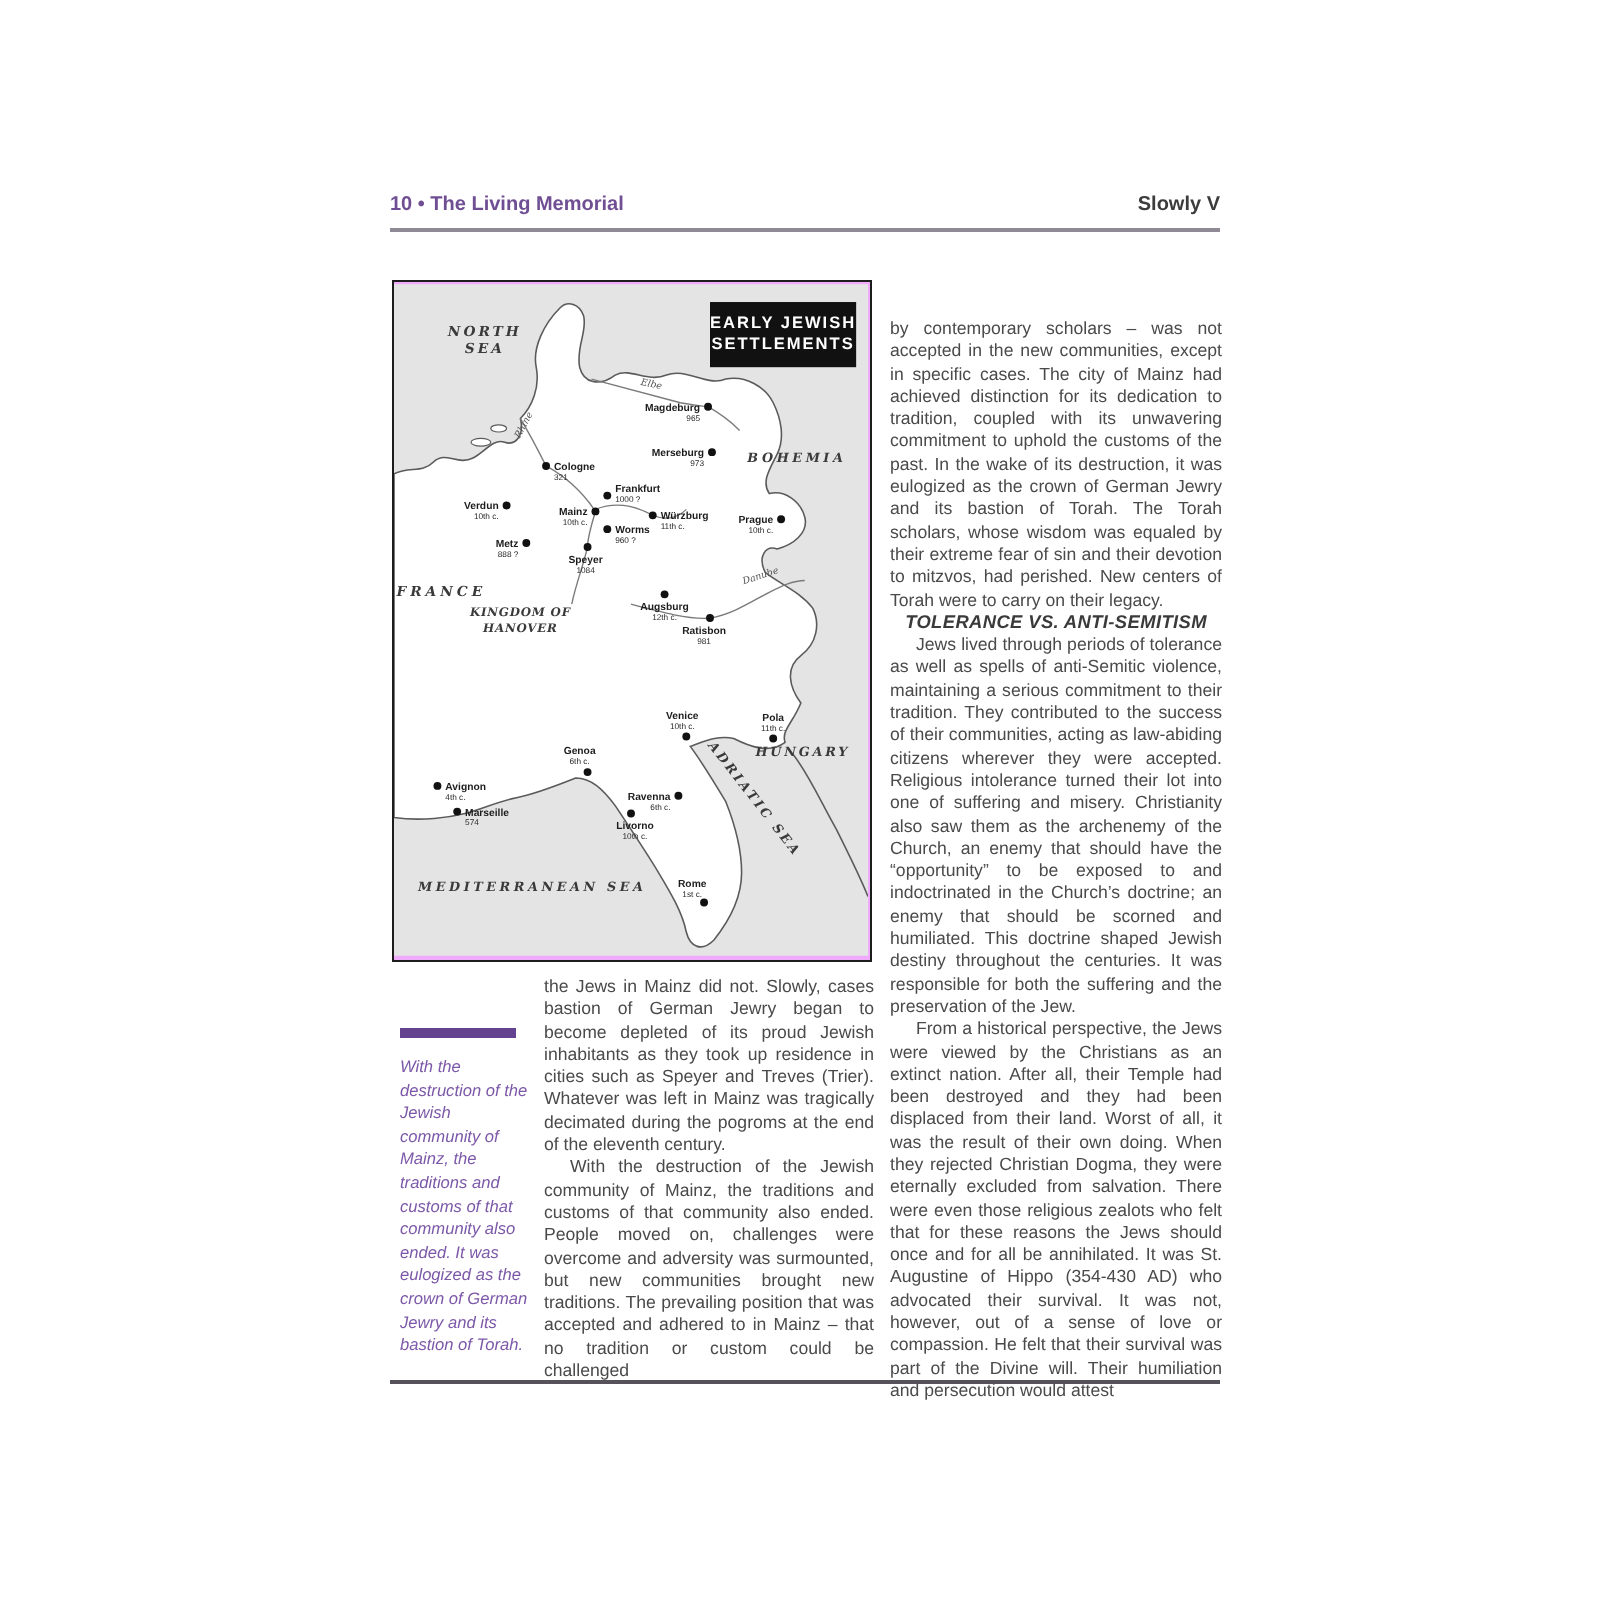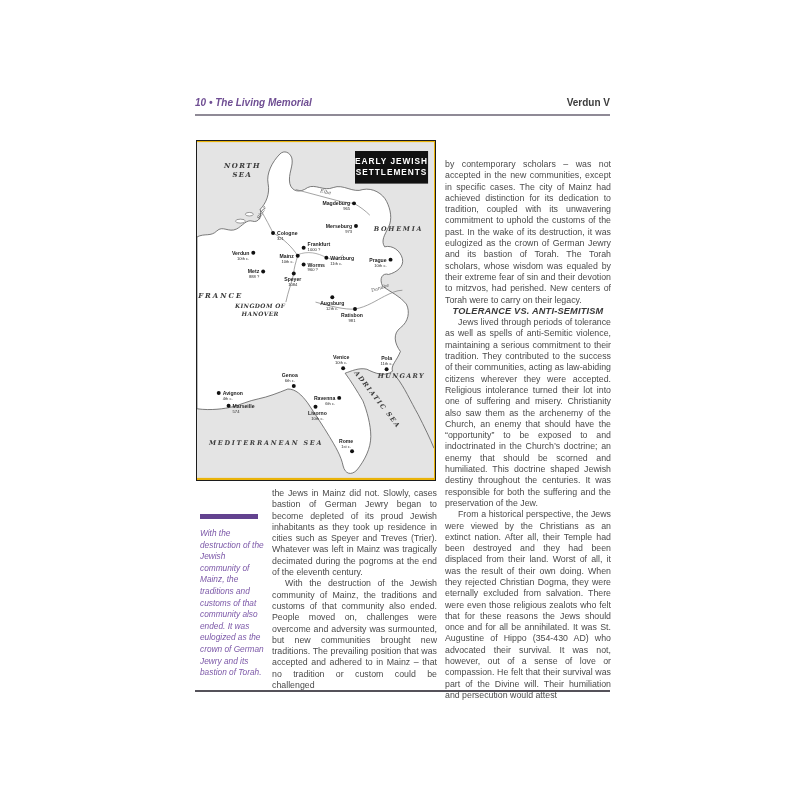--- a/index.html
+++ b/index.html
@@ -2,26 +2,26 @@
 <html><head>
 <meta charset="utf-8">
 <style>
   html,body{margin:0;padding:0;}
   body{
     width:800px;height:800px;background:#ffffff;position:relative;overflow:hidden;
     font-family:"Liberation Sans", sans-serif;color:#494949;
   }
   
   .hdr{position:absolute;left:195px;top:97px;width:415px;height:14px;font-size:10px;font-weight:bold;}
-  .hdr-left{position:absolute;left:0;top:0;color:#6f4e93;font-style:italic;}
+  .hdr-left{position:absolute;left:0;top:0;color:#6f4e93;}
   .hdr-right{position:absolute;right:0;top:0;color:#3c3c3c;}
   .hdr-rule{position:absolute;left:195px;top:114px;width:415px;height:2px;background:#8f8a96;}
   .bottom-rule{position:absolute;left:195px;top:690px;width:415px;height:2px;background:#55525a;}
   
-  .map-wrap{position:absolute;left:196px;top:140px;width:240px;height:341px;border:1.6px solid #1c1c1c;box-sizing:border-box;background:#eab308;}
+  .map-wrap{position:absolute;left:196px;top:140px;width:240px;height:341px;border:1.6px solid #1c1c1c;box-sizing:border-box;background:#f0abfc;}
   svg text{user-select:none;}
   .region{font-family:"DejaVu Serif", serif;font-style:italic;font-weight:bold;fill:#3a3a3a;}
   .river-label{font-family:"DejaVu Serif", serif;font-style:italic;fill:#555;}
   .city-name{font-family:"Liberation Sans", sans-serif;font-weight:bold;font-size:5.2px;fill:#1c1c1c;}
   .city-date{font-family:"Liberation Sans", sans-serif;font-size:4.2px;fill:#2a2a2a;}
   .map-title-text{font-family:"Liberation Sans", sans-serif;font-weight:bold;font-size:8.4px;fill:#ffffff;letter-spacing:1px;}
   
   .col{position:absolute;text-align:justify;font-size:8.8px;line-height:11.3px;color:#4a4a4a;}
   .col-right{left:445px;top:139px;width:166px;margin-top:20px;}
   .col-mid{left:272px;top:488px;width:165px;}
@@ -31,21 +31,21 @@
   
   .sidebar{position:absolute;left:200px;top:514px;width:64px;}
   .sidebar-bar{width:58px;height:5px;background:#63428f;}
   .sidebar-text{margin-top:9px;font-style:italic;font-size:8.3px;line-height:11.6px;color:#7c58a8;text-align:left;}
 </style>
 </head>
 <body>
 
 <div class="hdr">
   <span class="hdr-left">10 • The Living Memorial</span>
-  <span class="hdr-right">Verdun V</span>
+  <span class="hdr-right">Slowly V</span>
 </div>
 <div class="hdr-rule"></div>
 
 <div class="map-wrap">
   <svg id="map-svg" viewBox="0 0 240 340" width="237" height="338">
 
     <rect x="0" y="0" width="240" height="340" fill="#e4e4e4"></rect>
 
     <path d="M0,96 C8,92 14,96 20,90 C26,84 32,92 40,88 C46,85 50,78 56,80 C62,82 66,76 64,68 C70,62 74,52 72,42 C70,32 76,20 84,12 C88,8 94,10 96,16 C98,24 92,32 94,42 C96,50 104,52 112,46 C120,42 128,50 138,46 C148,42 158,52 168,48 C178,46 188,52 192,60 C196,68 198,78 194,86 C190,94 186,100 190,106 C198,104 206,110 208,118 C210,126 202,132 194,134 C188,132 184,138 188,146 C196,152 206,156 212,164 C216,172 214,182 206,188 C198,194 200,204 206,212 C202,222 196,226 198,232 C190,238 180,234 172,230 C164,228 156,232 150,234 C156,242 162,252 168,262 C172,272 176,286 176,298 C176,310 170,322 162,332 C156,338 150,336 148,328 C146,318 140,308 134,298 C128,288 120,276 112,264 C106,256 100,250 92,250 C82,254 72,258 62,260 C52,262 44,266 36,268 C28,270 14,272 0,270 Z" fill="#ffffff" stroke="#5a5a5a" stroke-width="0.8"></path>
 

